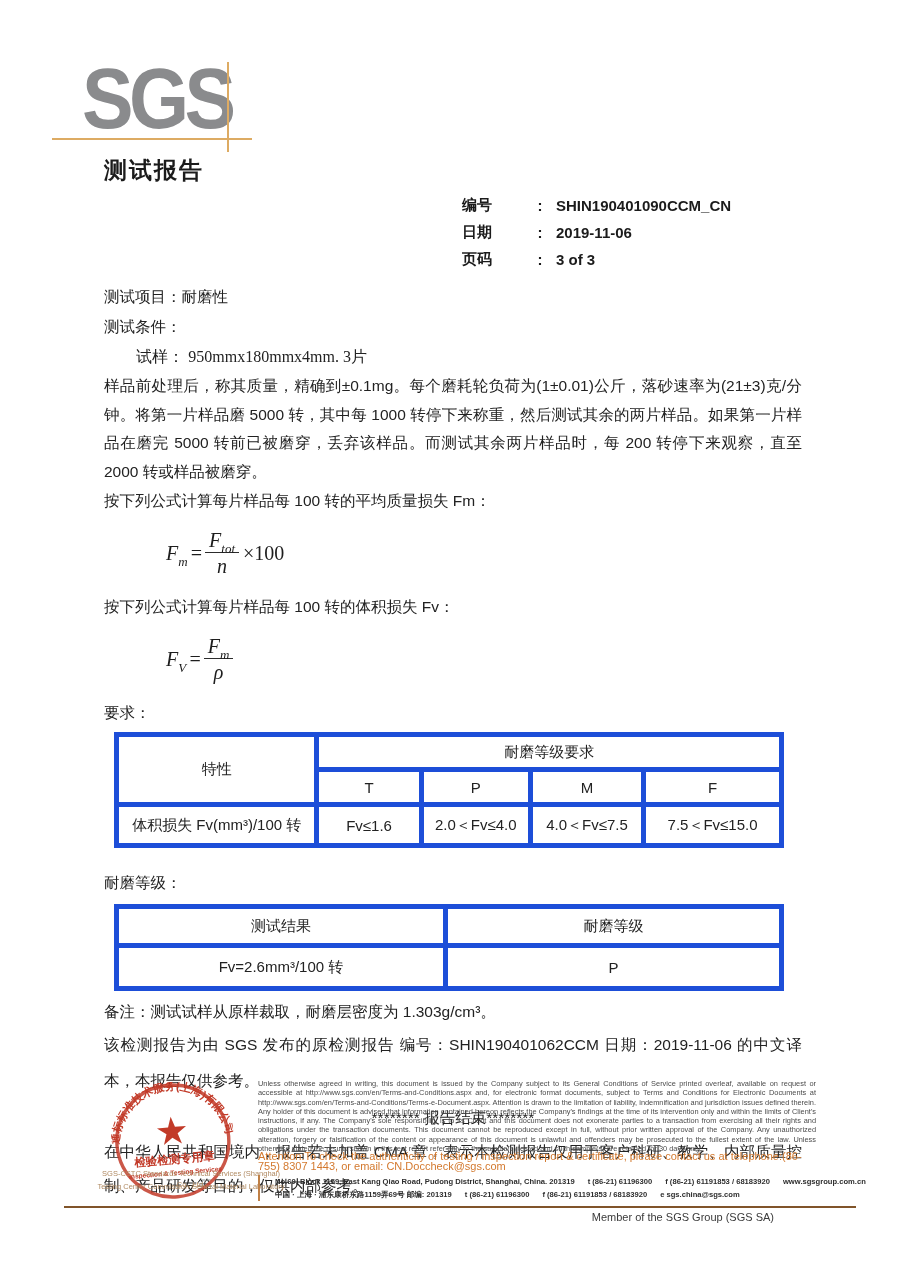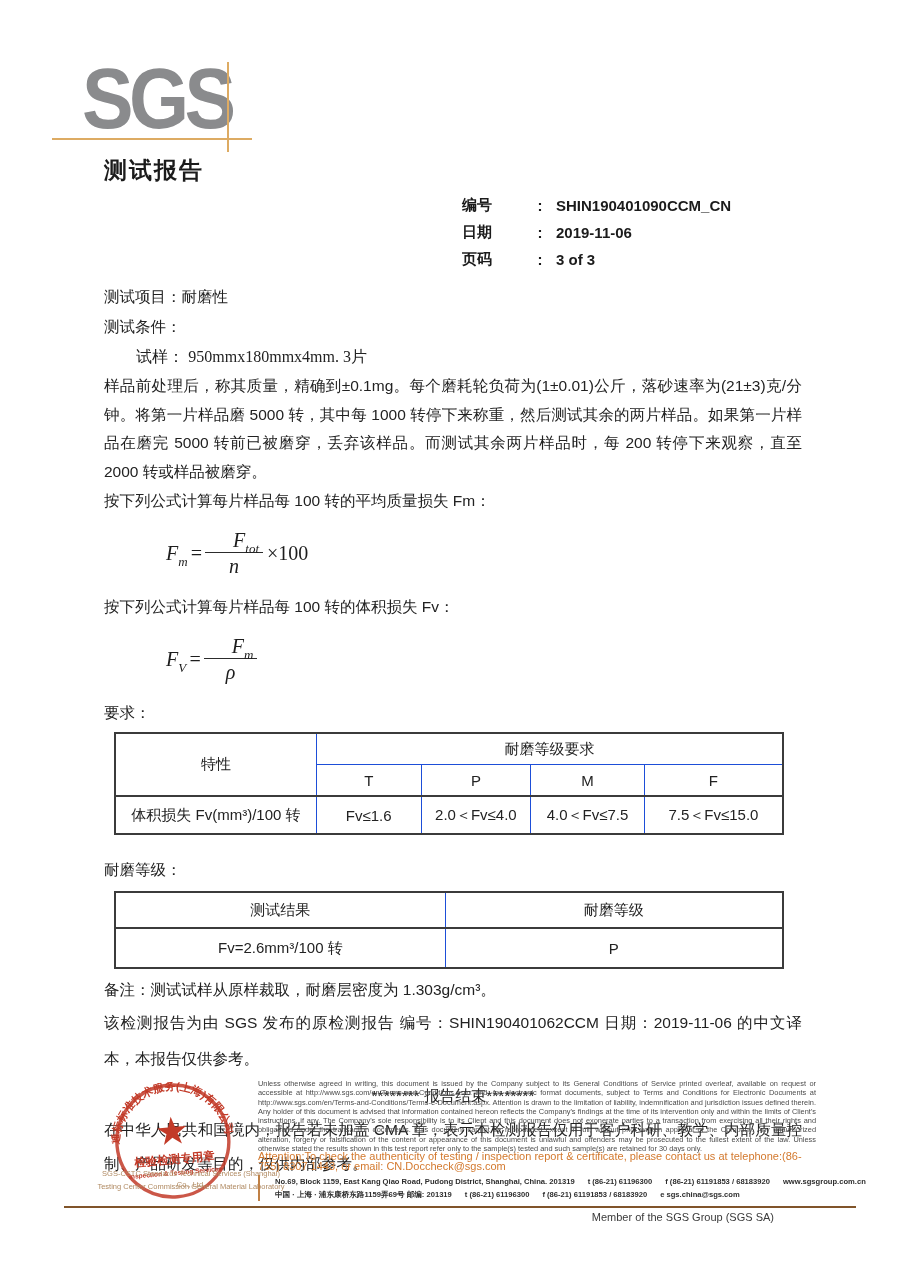--- a/index.html
+++ b/index.html
@@ -32,25 +32,25 @@
   .indent{padding-left:32px;}
   .serif-val{font-family:"Liberation Serif",serif;font-size:16px;}
   .para{line-height:28.5px;text-align:justify;}
   .formula{
     margin:8px 0 10px 62px;font-family:"Liberation Serif",serif;font-size:20px;
     font-style:italic;display:flex;align-items:center;gap:2px;color:#1d1d1d;height:58px;
   }
   .f-sub{font-size:13px;position:relative;top:6px;}
   .frac{display:inline-flex;flex-direction:column;align-items:center;line-height:1.2;}
   .frac .den{border-top:1.5px solid #2c2c2c;padding:1px 8px 0;width:100%;box-sizing:border-box;text-align:center;}
-  .frac .num{padding:0 4px;margin-left:24px;}
+  .frac .num{padding:0 4px;}
   .times{font-style:normal;margin-left:2px;}
   
   table{border-collapse:collapse;width:670px;margin:6px 0 0 10px;font-size:15px;color:#222;}
-  td{border:1px solid #1d4ed8;text-align:center;padding:0 4px;}
+  td{border:5px solid #1d4ed8;text-align:center;padding:0 4px;}
   .req-table{margin-top:4px;}
   .req-table td{height:30px;}
   .req-table tr.data-row td{height:36px;border-top:2px solid #3b3b3b;}
   table{border:2px solid #3b3b3b;}
   .res-table td{height:34px;}
   .res-table tr.data-row td{height:38px;border-top:2px solid #3b3b3b;}
   .center-line{text-align:center;line-height:30px;}
   
   .stamp-wrap{position:absolute;left:112px;top:1082px;width:146px;height:118px;}
   .stamp-svg{transform:rotate(-5deg);}

